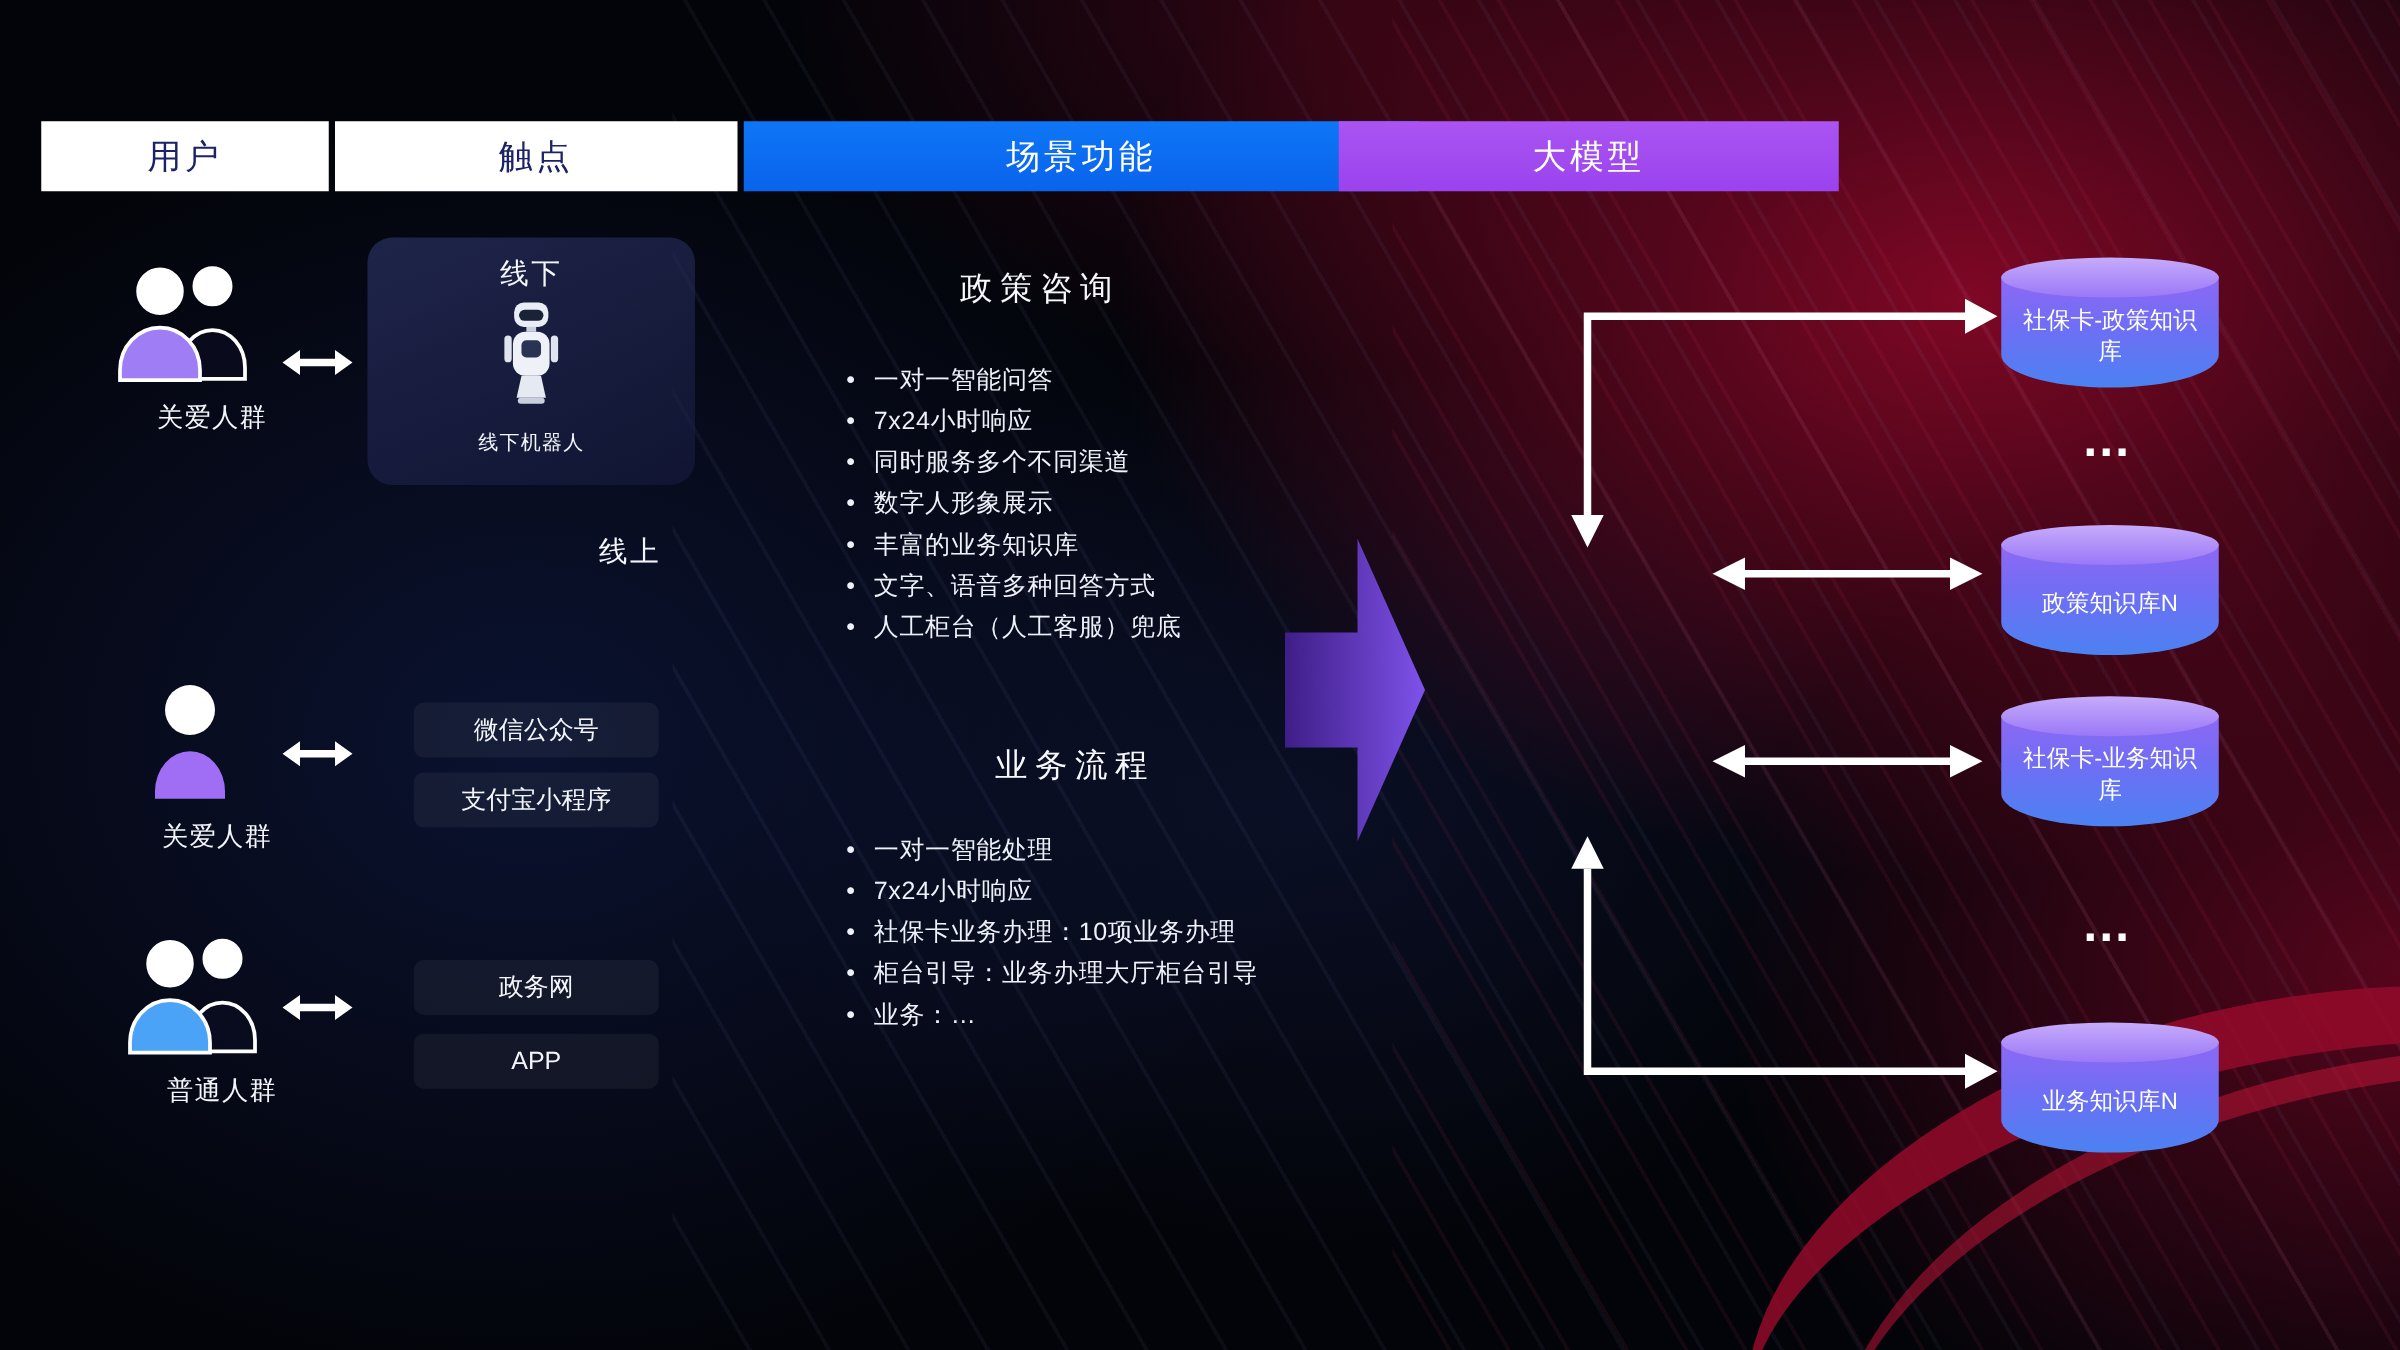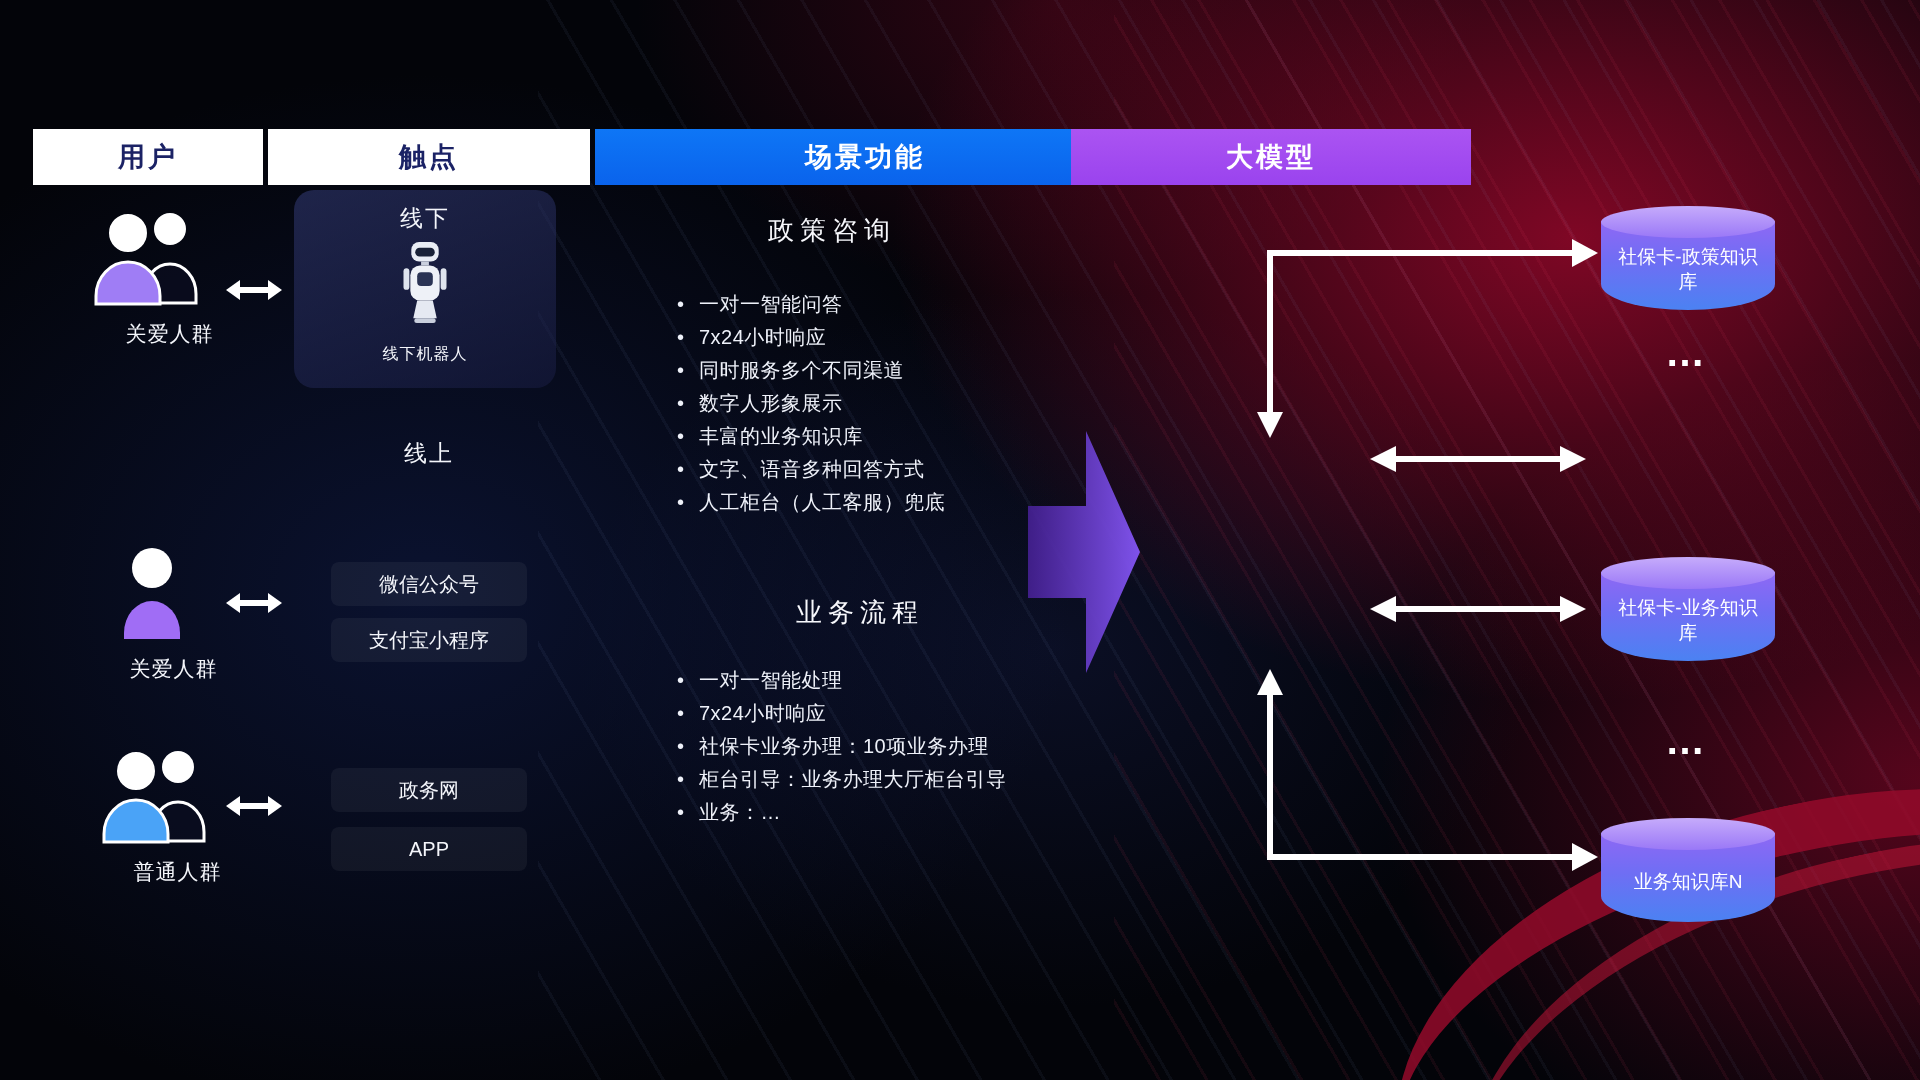--- a/index.html
+++ b/index.html
@@ -18,35 +18,35 @@
   .streaks{ position:absolute; top:0; bottom:0; pointer-events:none; }
   .streaks-mid{ left:28%; right:0;
     background:repeating-linear-gradient(60deg, rgba(160,190,255,0) 0 52px, rgba(160,190,255,0.05) 52px 55px); }
   .streaks-red{ left:58%; right:0;
     background:repeating-linear-gradient(60deg, rgba(255,70,110,0) 0 38px, rgba(255,70,110,0.07) 38px 41px); }
   .swoosh{ position:absolute; left:1390px; top:800px; width:900px; height:520px;
     border-radius:50%; border-top:48px solid rgba(148,10,42,0.85); transform:rotate(-12deg); }
   .swoosh2{ position:absolute; left:1460px; top:850px; width:900px; height:520px;
     border-radius:50%; border-top:20px solid rgba(190,20,55,0.55); transform:rotate(-12deg); }
 
-  .hdr{ position:absolute; top:129px; height:56px; display:flex; align-items:center; justify-content:center;
-    font-size:27px; font-weight:700; letter-spacing:3px; z-index:5; }
+  .hdr{ position:absolute; top:97px; height:56px; display:flex; align-items:center; justify-content:center;
+    font-size:27px; font-weight:400; letter-spacing:3px; z-index:5; }
   .hdr-white{ background:#ffffff; color:#1b2265; }
   .hdr-blue{ background:linear-gradient(180deg,#0e76f6,#0a63ec); color:#fff; }
   .hdr-purple{ background:linear-gradient(180deg,#ab54f2,#9a43ee); color:#fff; }
 
   .user{ position:absolute; width:140px; display:flex; flex-direction:column; align-items:center; gap:14px; z-index:4; }
   .user-label{ font-size:21px; color:#f4f6fb; letter-spacing:1px;margin-left:43px; }
 
   .tp-card{ position:absolute; left:294px; top:190px; width:262px; height:198px; border-radius:20px;
     background:linear-gradient(160deg, rgba(52,60,120,0.55), rgba(24,28,66,0.55));
     display:flex; flex-direction:column; align-items:center; padding:12px 0 23px; z-index:4; }
   .tp-title{ font-size:23px; color:#f4f6fb; letter-spacing:2px; line-height:32px; }
   .tp-sub{ font-size:16px; color:#f4f6fb; letter-spacing:1px; margin-top:18px; }
-  .online-title{ position:absolute; left:329px; top:438px; width:200px; text-align:center;
+  .online-title{ position:absolute; left:329px; top:426px; width:200px; text-align:right;
     font-size:23px; color:#f4f6fb; letter-spacing:2px; z-index:4; }
   .tp-pill{ position:absolute; left:331px; width:196px; height:44px; line-height:44px; text-align:center;
     font-size:20px; color:#f4f6fb; background:rgba(255,255,255,0.05); border-radius:8px; z-index:4; }
 
   .sec-title{ position:absolute; font-size:26px; letter-spacing:6px; color:#f7f8fc; text-align:center; z-index:4; }
   .bullets{ position:absolute; z-index:4; }
   .bullet{ font-size:20px; line-height:33px; color:#eef1f9; letter-spacing:0.5px; }
   .bullet::before{ content:"•"; display:inline-block; width:22px; color:#eef1f9; }
 
   .logo{ position:absolute; left:1190px; top:482px; display:flex; align-items:center; gap:12px; z-index:5; }
@@ -206,20 +206,25 @@
   </svg>
 
   <div class="cylinder" style="top:206px">
     <div class="cyl-body"></div>
     <div class="cyl-top"></div>
     <div class="cyl-label">社保卡-政策知识库</div>
   </div>
 
   <div class="dots" style="left:1636px;top:330px">…</div>
 
+  <div class="cylinder" style="top:420px">
+    <div class="cyl-body"></div>
+    <div class="cyl-top"></div>
+    <div class="cyl-label">政策知识库N</div>
+  </div>
 
   <div class="cylinder" style="top:557px">
     <div class="cyl-body"></div>
     <div class="cyl-top"></div>
     <div class="cyl-label">社保卡-业务知识库</div>
   </div>
 
   <div class="dots" style="left:1636px;top:718px">…</div>
 
   <div class="cylinder" style="top:818px">

